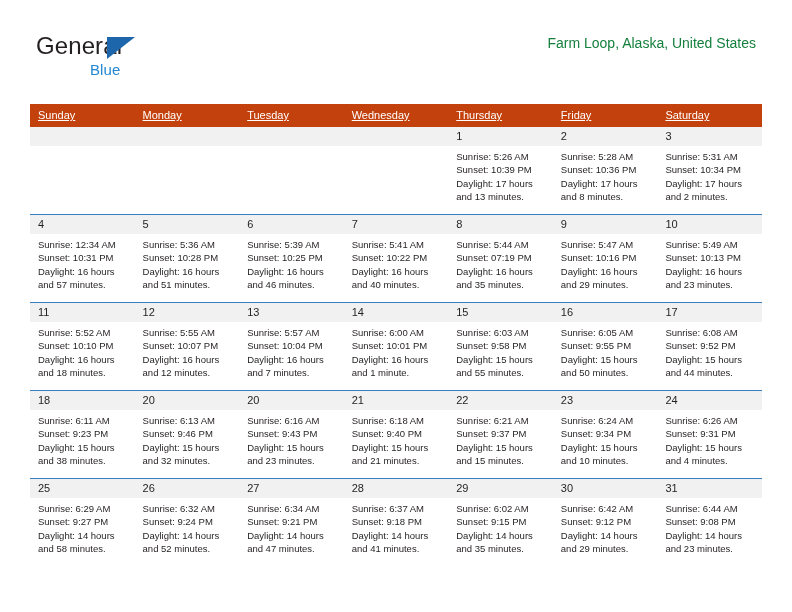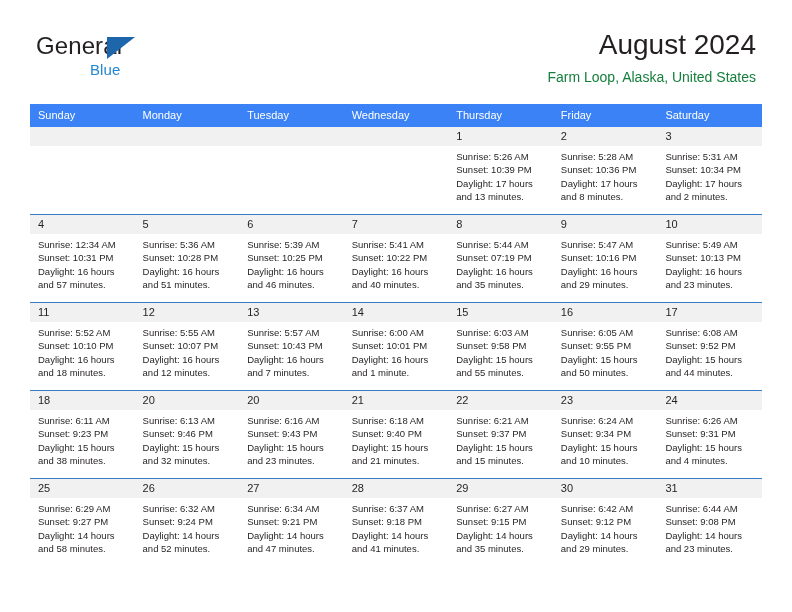--- a/index.html
+++ b/index.html
@@ -93,28 +93,29 @@
     left: 30px;
     top: 104px;
     width: 732px;
   }
   table.cal-table {
     border-collapse: collapse;
     width: 732px;
     table-layout: fixed;
   }
   table.cal-table th {
-    background: #3b82f6;
+    background: #c2410c;
     color: #ffffff;
     font-size: 11px;
     font-weight: normal;
     text-align: left;
     padding: 5px 0 6px 8px;
     height: 11px;
     border: none;
+    text-decoration: underline;
   }
   table.cal-table td {
     vertical-align: top;
     padding: 0;
     border: none;
     border-top: 1px solid #3a7dc0;
     height: 87px;
     background: #ffffff;
   }
   tr.week-row:first-child td {
@@ -154,21 +155,20 @@
 
   <div class="header">
 
     <div class="logo">
       <span class="logo-general">General</span>
       <span class="logo-triangle"></span>
       <span class="logo-blue">Blue</span>
     </div>
 
     <div class="title-block">
-      <h1 class="cal-title">August 2024</h1>
       <p class="cal-subtitle">Farm Loop, Alaska, United States</p>
     </div>
 
   </div>
 
   <div class="calendar">
     <table class="cal-table">
       <thead>
         <tr>
           <th>Sunday</th>
@@ -363,21 +363,21 @@
                 <div>Daylight: 16 hours</div>
                 <div>and 12 minutes.</div>
               </div>
             </div>
           </td>
           <td>
             <div class="daycell">
               <div class="daynum-band">13</div>
               <div class="dayinfo">
                 <div>Sunrise: 5:57 AM</div>
-                <div>Sunset: 10:43 PM</div>
+                <div>Sunset: 10:04 PM</div>
                 <div>Daylight: 16 hours</div>
                 <div>and 7 minutes.</div>
               </div>
             </div>
           </td>
           <td>
             <div class="daycell">
               <div class="daynum-band">14</div>
               <div class="dayinfo">
                 <div>Sunrise: 6:00 AM</div>
@@ -544,21 +544,21 @@
                 <div>Sunset: 9:18 PM</div>
                 <div>Daylight: 14 hours</div>
                 <div>and 41 minutes.</div>
               </div>
             </div>
           </td>
           <td>
             <div class="daycell">
               <div class="daynum-band">29</div>
               <div class="dayinfo">
-                <div>Sunrise: 6:27 AM</div>
+                <div>Sunrise: 6:02 AM</div>
                 <div>Sunset: 9:15 PM</div>
                 <div>Daylight: 14 hours</div>
                 <div>and 35 minutes.</div>
               </div>
             </div>
           </td>
           <td>
             <div class="daycell">
               <div class="daynum-band">30</div>
               <div class="dayinfo">

